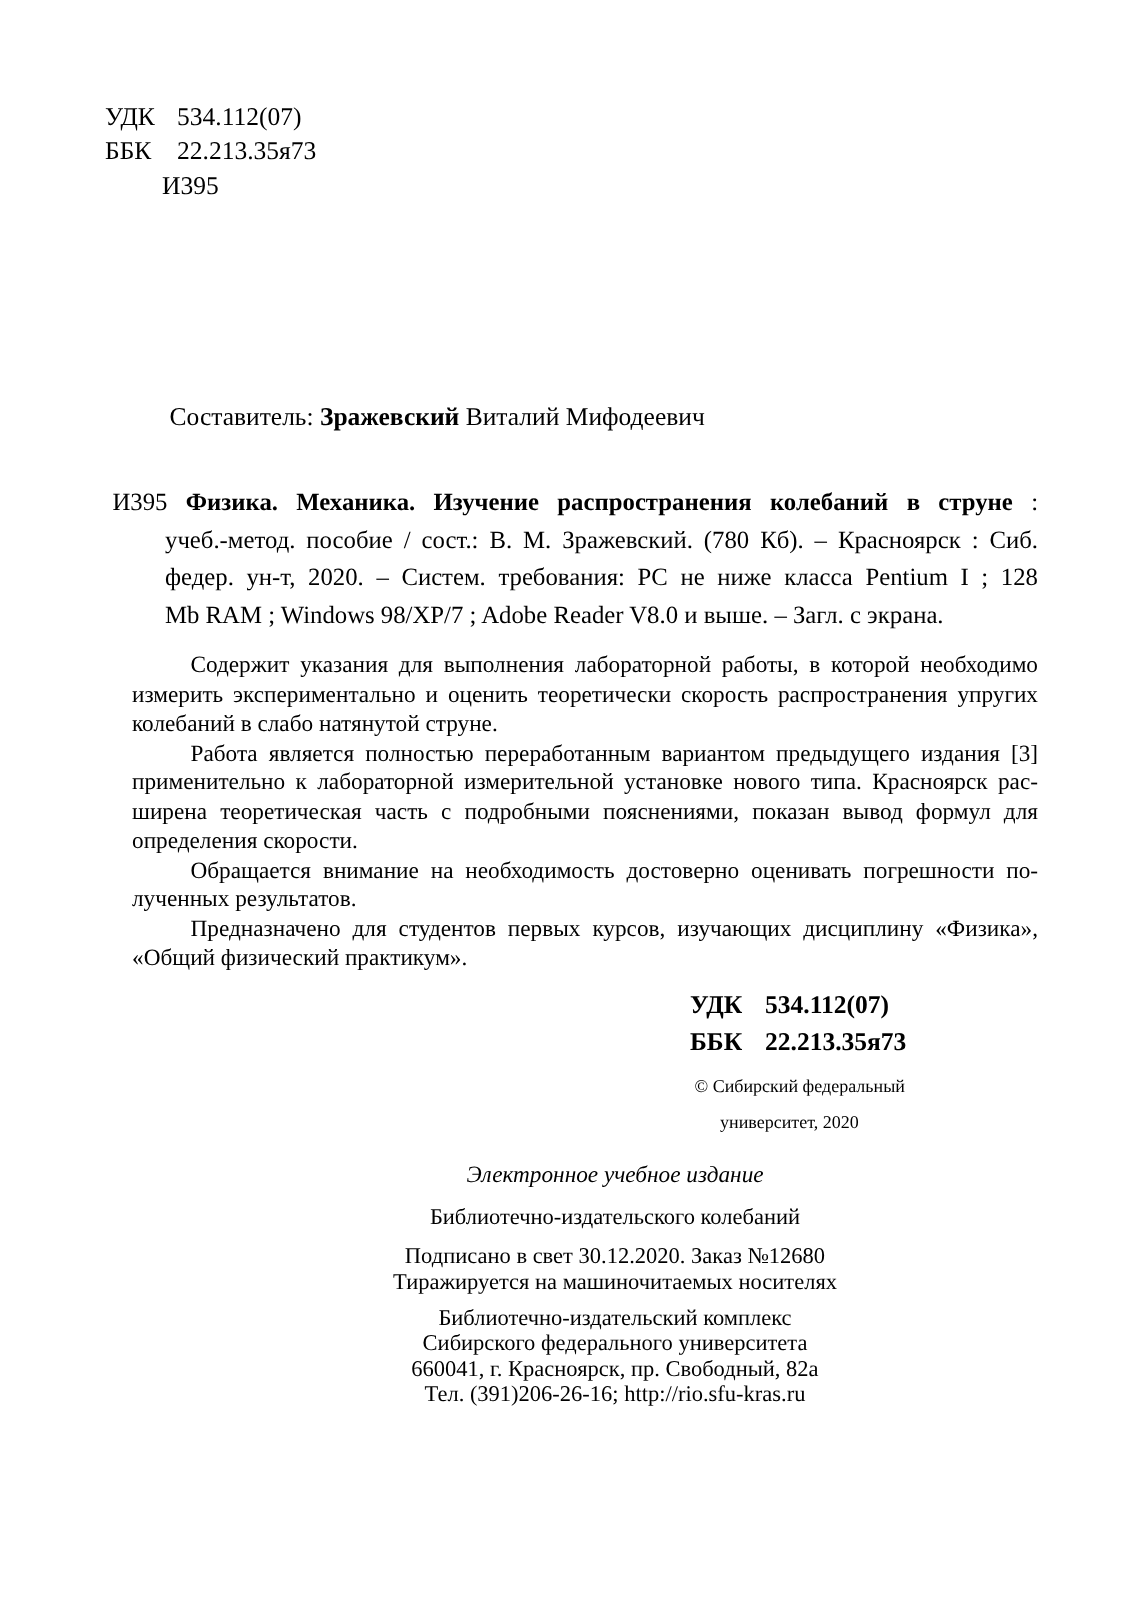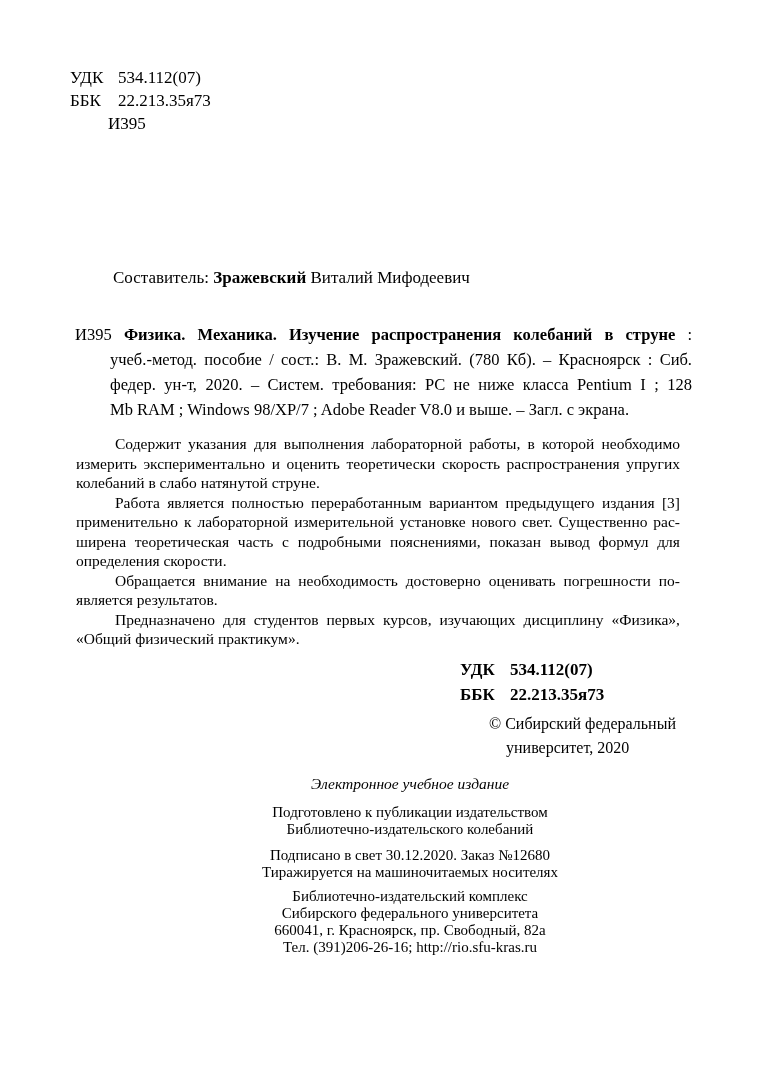--- a/index.html
+++ b/index.html
@@ -21,29 +21,29 @@
   
   .compiler { left: 113px; top: 268px; font-size: 17px; }
 
   
   .entry { left: 75px; top: 322px; width: 617px; font-size: 16.5px; line-height: 25px; }
   .entry .cont { padding-left: 35px; }
   .j { text-align: justify; text-align-last: justify; overflow: hidden; white-space: normal; }
   .left-last { text-align: right; text-align-last: left; }
 
   
-  .annotation { left: 76px; top: 434px; width: 604px; font-size: 15.5px; line-height: 19.5px; }
+  .annotation { left: 88px; top: 434px; width: 604px; font-size: 15.5px; line-height: 19.5px; }
   .ann-first { text-indent: 39px; }
 
   
   .codes-bottom { left: 460px; top: 658px; font-size: 17px; line-height: 24.5px; font-weight: bold; }
   .codes-bottom .code-label { width: 50px; }
 
   
-  .copyright { left: 489px; top: 712px; font-size: 16px; line-height: 24px; }
+  .copyright { left: 463px; top: 712px; font-size: 12px; line-height: 24px; }
   .copyright .c2 { padding-left: 17px; }
 
   
   .imprint { left: 128px; top: 775px; width: 564px; text-align: center; font-size: 15px; line-height: 17px; }
   .edition-type { font-style: italic; font-size: 15.5px; }
   .g-prepared { margin-top: 12px; }
   .g-signed { margin-top: 9px; }
   .g-contact { margin-top: 7px; }
 
   b { font-weight: bold; }
@@ -69,45 +69,44 @@
   <div class="cont j">федер. ун-т, 2020. – Систем. требования: PC не ниже класса Pentium I ; 128</div>
   <div class="cont left-last">Mb RAM ; Windows 98/XP/7 ; Adobe Reader V8.0 и выше. – Загл. с экрана.</div>
 </div>
 
 <div class="abs annotation">
   <div class="j ann-first">Содержит указания для выполнения лабораторной работы, в которой необходимо</div>
   <div class="j">измерить экспериментально и оценить теоретически скорость распространения упругих</div>
   <div class="left-last">колебаний в слабо натянутой струне.</div>
 
   <div class="j ann-first">Работа является полностью переработанным вариантом предыдущего издания [3]</div>
-  <div class="j">применительно к лабораторной измерительной установке нового свет. Существенно рас-</div>
+  <div class="j">применительно к лабораторной измерительной установке нового типа. Красноярск рас-</div>
   <div class="j">ширена теоретическая часть с подробными пояснениями, показан вывод формул для</div>
   <div class="left-last">определения скорости.</div>
 
   <div class="j ann-first">Обращается внимание на необходимость достоверно оценивать погрешности по-</div>
-  <div class="left-last">является результатов.</div>
+  <div class="left-last">лученных результатов.</div>
 
   <div class="j ann-first">Предназначено для студентов первых курсов, изучающих дисциплину «Физика»,</div>
   <div class="left-last">«Общий физический практикум».</div>
 </div>
 
 <div class="abs codes-bottom">
   <div><span class="code-label">УДК</span><span>534.112(07)</span></div>
   <div><span class="code-label">ББК</span><span>22.213.35я73</span></div>
 </div>
 
 <div class="abs copyright">
   <div class="c1">© Сибирский федеральный</div>
   <div class="c2">университет, 2020</div>
 </div>
 
 <div class="abs imprint">
   <div class="edition-type">Электронное учебное издание</div>
   <div class="g-prepared">
-    <div>Подготовлено к публикации издательством</div>
     <div>Библиотечно-издательского колебаний</div>
   </div>
   <div class="g-signed">
     <div>Подписано в свет 30.12.2020. Заказ №12680</div>
     <div>Тиражируется на машиночитаемых носителях</div>
   </div>
   <div class="g-contact">
     <div>Библиотечно-издательский комплекс</div>
     <div>Сибирского федерального университета</div>
     <div>660041, г. Красноярск, пр. Свободный, 82а</div>

